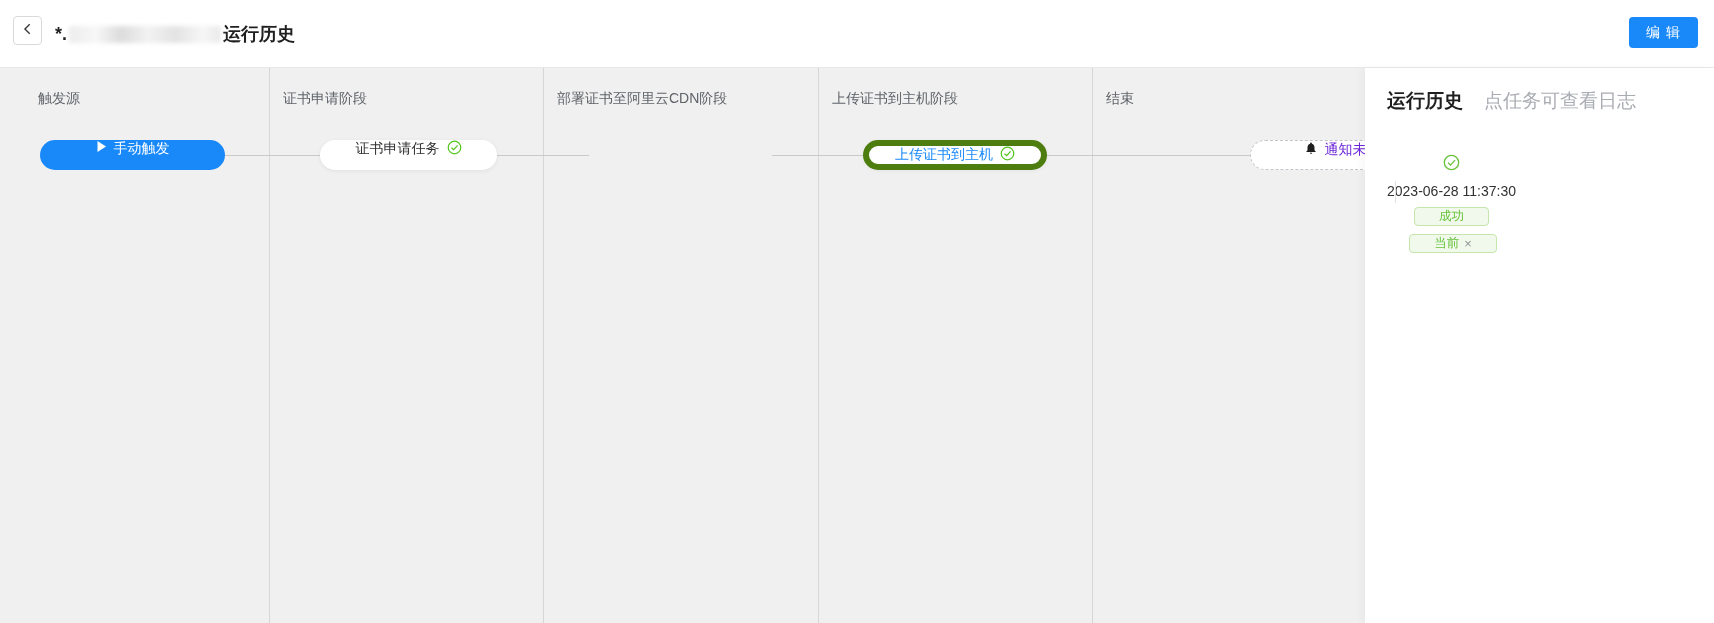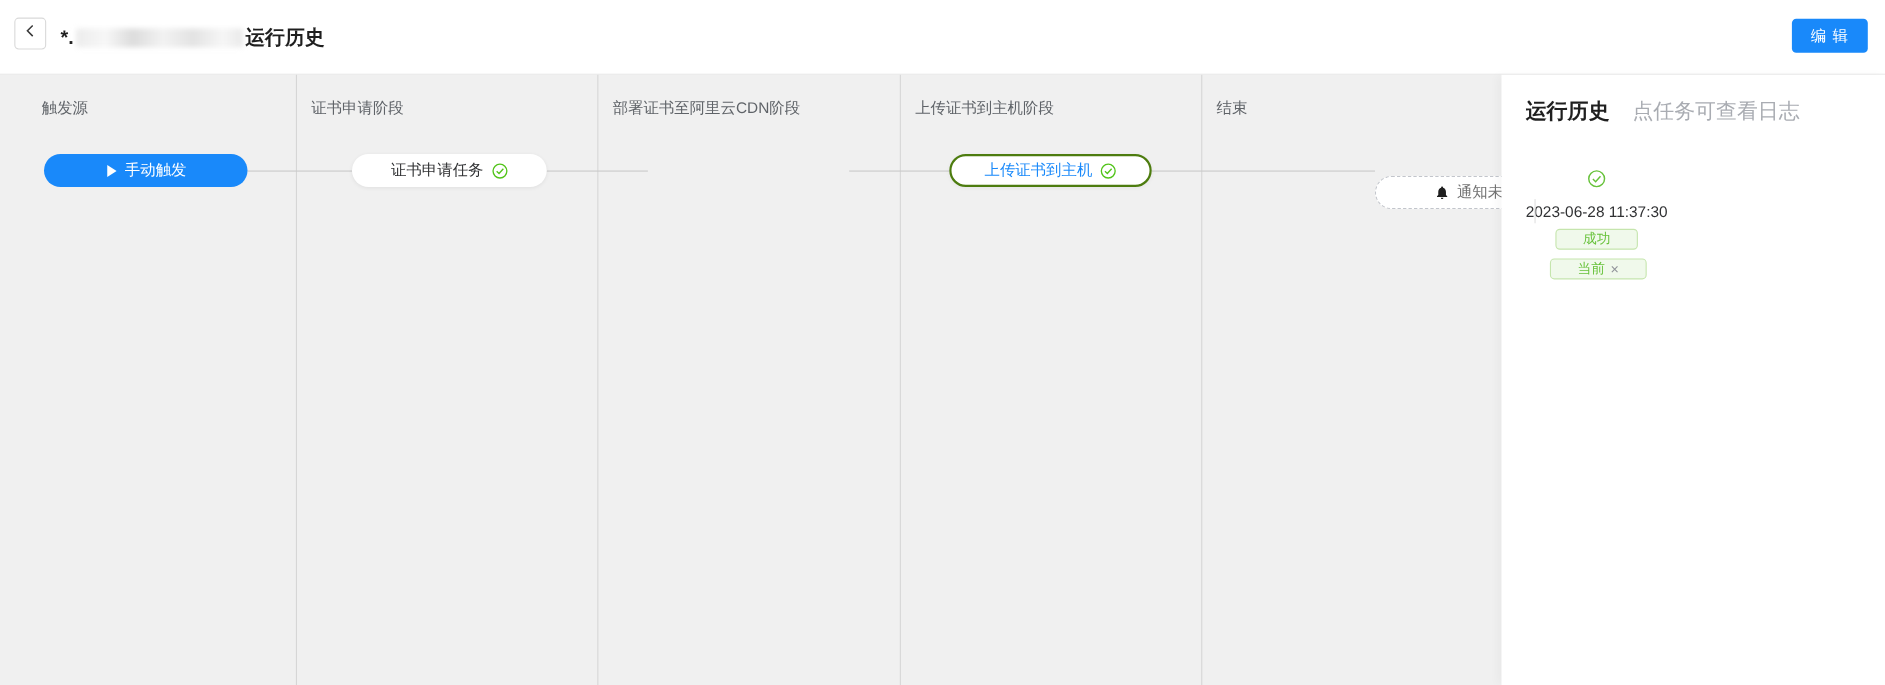--- a/index.html
+++ b/index.html
@@ -25,27 +25,27 @@
 
   
   .canvas { position:absolute; left:0; top:68px; width:1714px; height:555px;
     background:#f0f0f0; }
   .divider { position:absolute; top:0; width:1px; height:555px; background:#d6d6d6; }
   .col-label { position:absolute; top:22px; font-size:14px; color:#5f6368; white-space:nowrap; }
 
   .connector { position:absolute; top:87px; height:1px; background:#c9c9c9; z-index:1; }
 
   .pill { position:absolute; top:72px; height:30px; border-radius:16px;
-    display:flex; align-items:center; justify-content:center; gap:7px;
+    display:flex; justify-content:center; gap:7px;
     font-size:14px; white-space:nowrap; cursor:pointer; z-index:2; }
   .pill-primary { background:#1989fa; color:#fff; }
   .pill-done { background:#fff; color:#303133; box-shadow:0 1px 4px rgba(0,0,0,0.07);font-family:Liberation Serif, serif; }
-  .pill-active { background:#fff; color:#1989fa; border:2px solid #4d7c0f;
+  .pill-active { background:#fff; color:#1989fa; border:6px solid #4d7c0f;
     box-shadow:0 1px 4px rgba(0,0,0,0.05); }
-  .pill-dashed { background:#fff; color:#737373; border:1px dashed #c2c5cb;margin-top:20px; }
+  .pill-dashed { background:#fff; color:#6d28d9; border:1px dashed #c2c5cb; }
   .pill svg { flex:none; display:block; }
 
   
   .panel { position:absolute; left:1365px; top:0; width:349px; height:555px;
     background:#fff; z-index:5; box-shadow:-4px 0 8px rgba(0,0,0,0.03); }
   .panel-head { position:absolute; left:22px; top:20px; display:flex;
     align-items:baseline; gap:21px; white-space:nowrap; }
   .panel-title { font-size:19px; font-weight:bold; color:#1f1f1f; }
   .panel-sub { font-size:19px; color:#a9acb2; }
 

